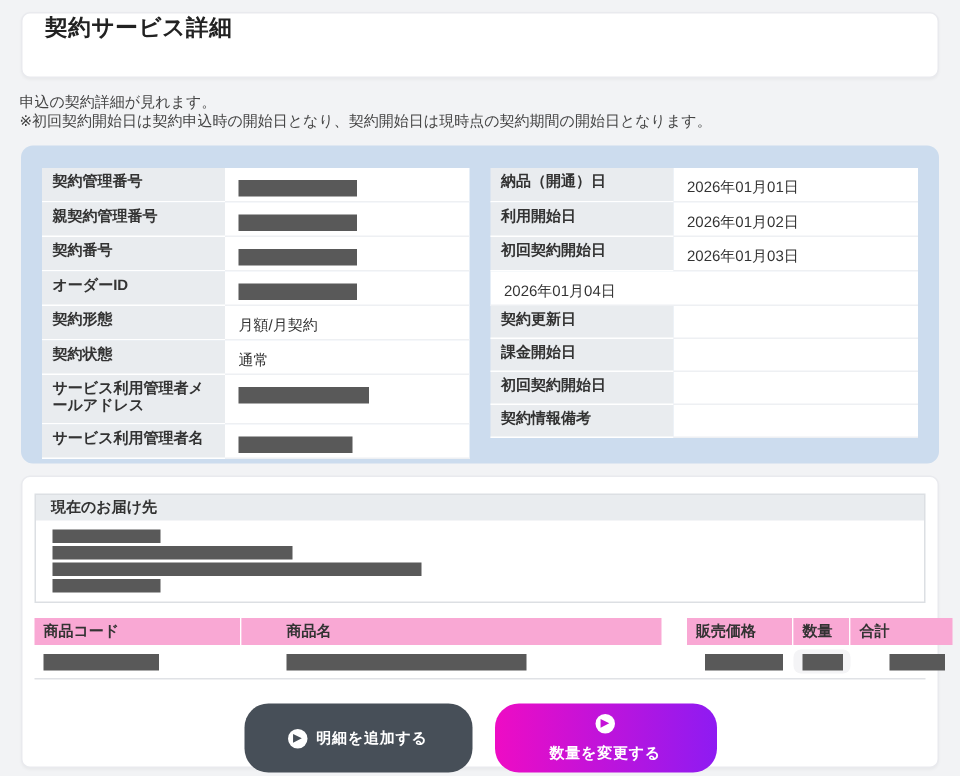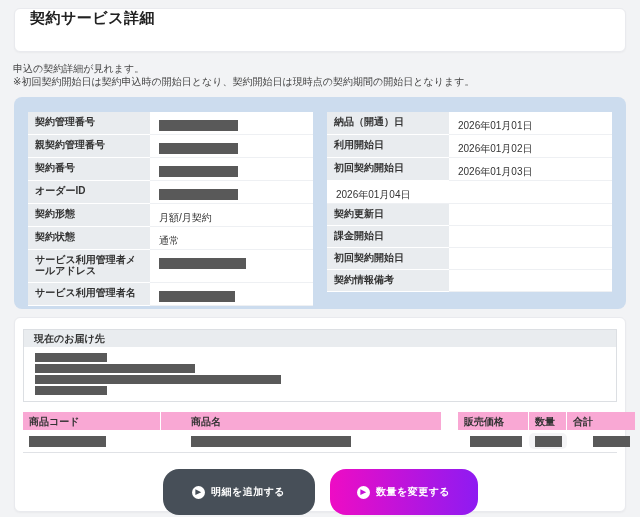--- a/index.html
+++ b/index.html
@@ -115,21 +115,21 @@
     display:flex;justify-content:center;gap:15px;
   }
   .pill{
     height:46px;border:none;border-radius:16px;
     display:flex;align-items:center;justify-content:center;gap:6px;
     font-family:Liberation Serif, serif;
     font-size:10px;font-weight:bold;color:#ffffff;letter-spacing:.5px;
     cursor:pointer;padding:0 10px;
   }
   .pill-dark{width:152px;background:#474f58;}
-  .pill-grad{width:148px;background:linear-gradient(90deg,#ee0cc4 0%,#8e1bf2 100%);}
+  .pill-grad{width:148px;background:linear-gradient(90deg,#ee0cc4 0%,#8e1bf2 100%);flex-direction:column;}
   .circ{
     width:13px;height:13px;border-radius:50%;background:#ffffff;
     display:flex;align-items:center;justify-content:center;
     font-size:7px;line-height:7px;font-weight:bold;
   }
   .pill-dark .circ{color:#474f58;}
   .pill-grad .circ{color:#c511d8;}
 </style>
 </head>
 <body>

